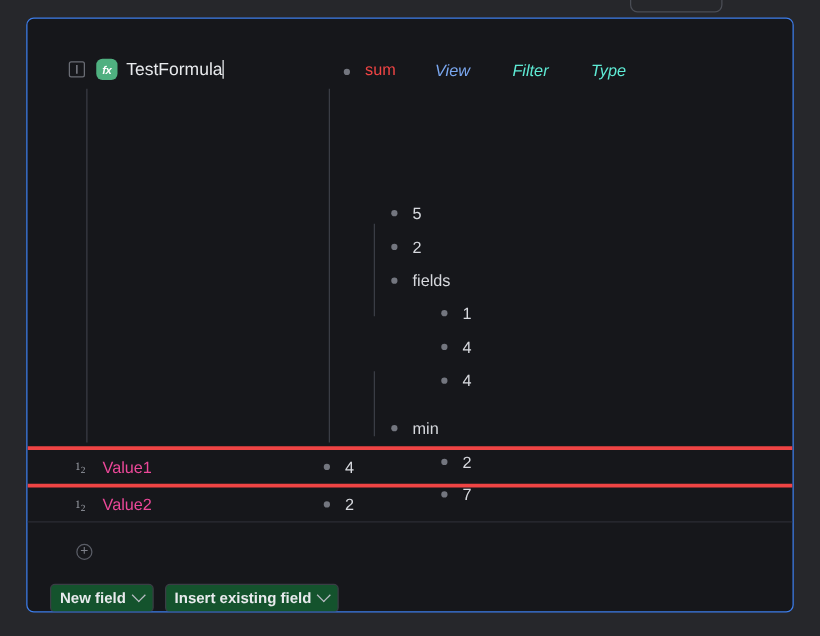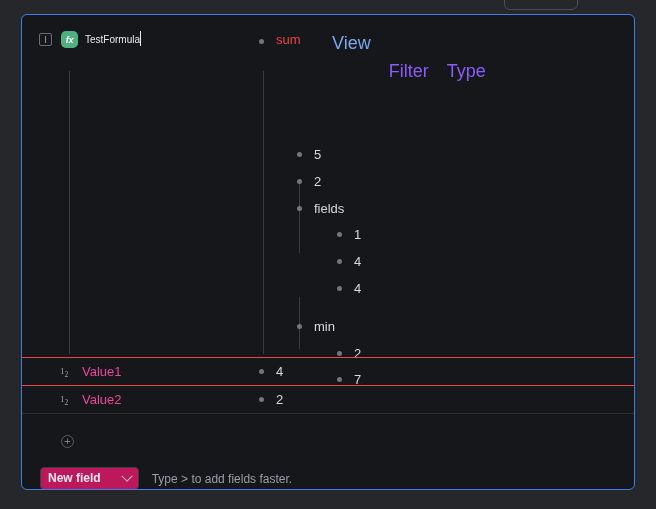--- a/index.html
+++ b/index.html
@@ -36,21 +36,21 @@
     box-sizing: border-box;
     background: #16171b;
     border: 1px solid #3d7dea;
     border-radius: 6px;
     overflow: hidden;
   }
 
   
   .formula-block {
     position: relative;
-    padding: 0;
+    padding: 16px;
   }
 
   .field-row {
     position: relative;
     display: flex;
     align-items: flex-start;
     height: 28px;
     padding-top: 14px;
   }
 
@@ -89,21 +89,21 @@
     display: flex;
     align-items: center;
     justify-content: center;
     letter-spacing: -0.3px;
   }
 
   .field-name {
     position: absolute;
     left: 63px;
     top: 16px;
-    font-size: 10px;
+    font-size: 14px;
     color: #e8eaed;
     white-space: pre;
   }
   .caret {
     display: inline-block;
     width: 1px;
     height: 15px;
     background: #e8eaed;
     vertical-align: -3px;
     margin-left: 0px;
@@ -124,25 +124,26 @@
     height: 5px;
     border-radius: 50%;
     background: #73767f;
   }
 
   .actions {
     position: absolute;
     left: 310px;
     top: 18px;
     display: flex;
-    gap: 18px;
-    font-size: 18px;
+    gap: 34px;
+    font-size: 13px;
+    font-style: italic;
   }
   .action-view   { color: #7aa7ef; }
-  .action-plain  { color: #8b5cf6; margin-top: 28px; }
+  .action-plain  { color: #5eead4; }
 
   
   .rail {
     position: absolute;
     width: 1px;
     background: #3a3d45;
   }
   .rail-left  { left: 47px;  top: 56px;  height: 283px; }
   .rail-mid   { left: 241px; top: 56px;  height: 283px; }
   .rail-avg   { left: 277px; top: 164px; height: 74px; }
@@ -175,21 +176,21 @@
   
   .field-list {
     position: absolute;
     left: 0;
     right: 0;
     top: 342px;
   }
   .plain-row {
     position: relative;
     height: 27px;
-    border-top: 1px solid #ef4444;
+    border-top: 3px solid #ef4444;
     display: flex;
     align-items: center;
   }
   .plain-row:last-of-type { border-bottom: 1px solid #2b2d34; }
 
   .num-icon {
     position: absolute;
     left: 38px;
     top: 7px;
     width: 12px;
@@ -250,22 +251,22 @@
     left: 0;
     top: 452px;
     display: flex;
     align-items: center;
     padding-left: 18px;
     gap: 9px;
   }
   .tb-btn {
     display: flex;
     align-items: center;
-    gap: 22px;
-    background: #be185d;
+    gap: 6px;
+    background: #14532d;
     border: 1px solid #3a3d45;
     border-radius: 4px;
     color: #e8eaed;
     font-size: 12px;
     font-weight: bold;
     padding: 4px 7px;
     line-height: 13px;
   }
   .chev {
     width: 7px;
@@ -365,16 +366,19 @@
 
   <div class="add-row">
     <span class="add-circle">+</span>
   </div>
 
   <div class="toolbar">
     <span class="tb-btn">
       <span>New field</span>
       <span class="chev"></span>
     </span>
-    <span class="tb-hint">Type &gt; to add fields faster.</span>
+    <span class="tb-btn">
+      <span>Insert existing field</span>
+      <span class="chev"></span>
+    </span>
   </div>
 
 </div>
 
 </body></html>

